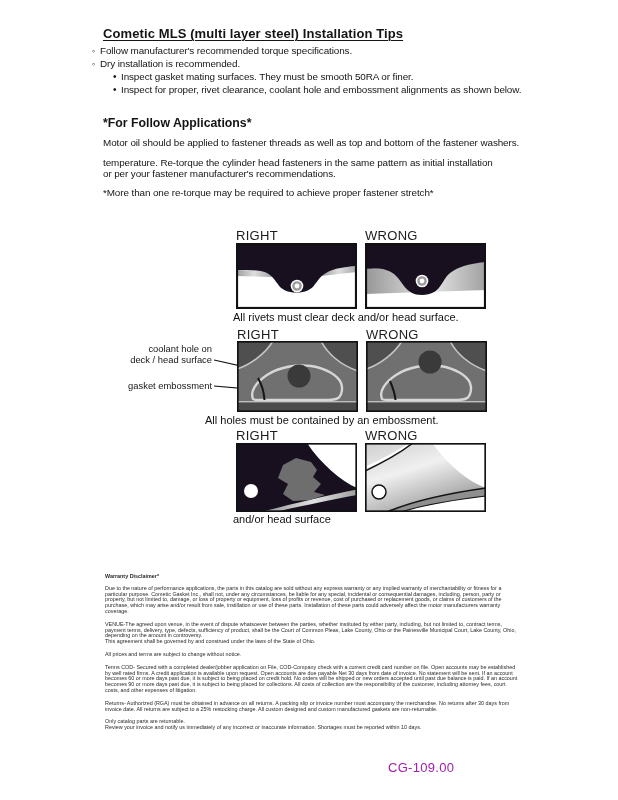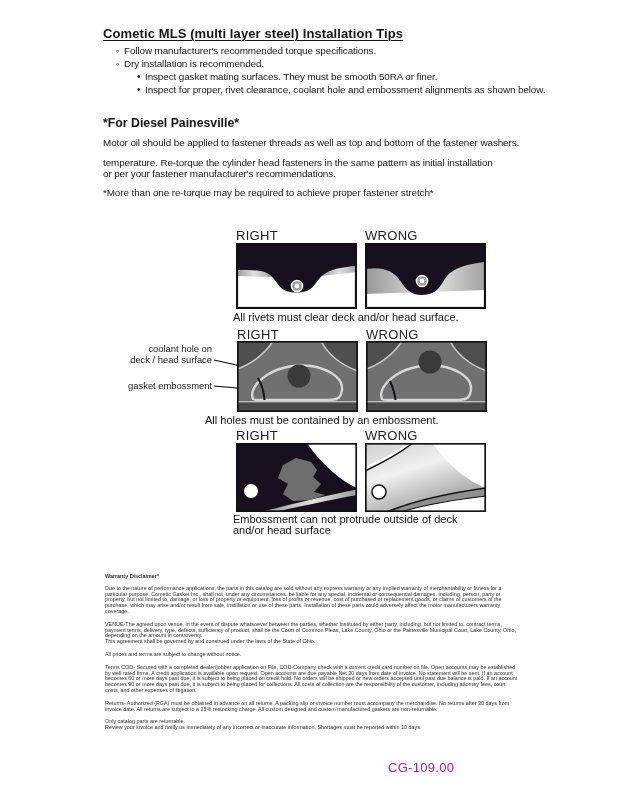--- a/index.html
+++ b/index.html
@@ -9,21 +9,21 @@
     overflow:hidden;
   }
   .abs{position:absolute;}
   
   #title{
     left:103px;top:26px;font-size:13px;font-weight:bold;
     text-decoration:underline;text-underline-offset:2px;text-decoration-thickness:1.4px;
     letter-spacing:0.1px;white-space:nowrap;
   }
   
-  #tips{left:92px;top:44px;font-size:9.9px;letter-spacing:-0.1px;margin-left:24px;}
+  #tips{left:92px;top:44px;font-size:9.9px;letter-spacing:-0.1px;}
   .tip-line{white-space:nowrap;height:13px;line-height:13px;}
   .tip-line .marker{display:inline-block;width:8px;font-size:9px;}
   .sub{padding-left:21px;}
   .sub .marker{width:8px;font-size:10px;}
   
   #diesel{left:103px;top:116px;width:440px;}
   #diesel h2{margin:0 0 8px 0;font-size:12.3px;font-weight:bold;}
   .para{margin:0 0 9px 0;}
   .pline{white-space:nowrap;font-size:9.9px;line-height:10.8px;letter-spacing:-0.1px;}
   #diesel-note{margin-top:7px;}
@@ -46,21 +46,21 @@
 <div class="abs" id="title">Cometic MLS (multi layer steel) Installation Tips</div>
 
 <div class="abs" id="tips">
   <div class="tip-line"><span class="marker">◦</span><span>Follow manufacturer's recommended torque specifications.</span></div>
   <div class="tip-line"><span class="marker">◦</span><span>Dry installation is recommended.</span></div>
   <div class="tip-line sub"><span class="marker">•</span><span>Inspect gasket mating surfaces.  They must be smooth 50RA or finer.</span></div>
   <div class="tip-line sub"><span class="marker">•</span><span>Inspect for proper, rivet clearance, coolant hole and embossment alignments as shown below.</span></div>
 </div>
 
 <div class="abs" id="diesel">
-  <h2>*For Diesel Painesville*</h2>
+  <h2>*For Follow Applications*</h2>
   <div class="para">
     <div class="pline">Motor oil should be applied to fastener threads as well as top and bottom of the fastener washers.</div>
   </div>
   <div class="para">
     <div class="pline">temperature. Re-torque the cylinder head fasteners in the same pattern as initial installation</div>
     <div class="pline">or per your fastener manufacturer's recommendations.</div>
   </div>
   <div class="pline" id="diesel-note">*More than one re-torque may be required to achieve proper fastener stretch*</div>
 </div>
 
@@ -180,21 +180,20 @@
   <path d="M0,25 C16,18 33,9 46,0" stroke="#ffffff" stroke-width="2.4" fill="none"></path>
   <path d="M0,28 C17,20 35,10 48,0" stroke="#141414" stroke-width="1.5" fill="none"></path>
   <path d="M22,69 C48,58 85,50 121,45 L121,53 C88,57 55,63 36,69 Z" fill="#8f8f8f"></path>
   <path d="M22,69 C48,58 85,50 121,45" stroke="#141414" stroke-width="1.6" fill="none"></path>
   <path d="M36,69 C55,63 88,57 121,53" stroke="#141414" stroke-width="1.1" fill="none"></path>
   <circle cx="14" cy="49" r="7" fill="#ffffff" stroke="#141414" stroke-width="1.5"></circle>
   <rect x="0.8" y="0.8" width="119.4" height="67.4" fill="none" stroke="#111111" stroke-width="1.7"></rect>
 </svg>
 
 <div class="abs fig-caption" style="left:233px;top:514px;">
-  <div>Embossment can not protrude outside of deck</div>
   <div>and/or head surface</div>
 </div>
 
 <div class="abs" id="legal">
   <div class="lh">Warranty Disclaimer*</div>
   <div class="lp gap">Due to the nature of performance applications, the parts in this catalog are sold without any express warranty or any implied warranty of merchantability or fitness for a particular purpose.  Cometic Gasket Inc., shall not, under any circumstances, be liable for any special, incidental or consequential damages, including, person, party or property, but not limited to, damage, or loss of property or equipment, loss of profits or revenue, cost of purchased or replacement goods, or claims of customers of the purchase, which may arise and/or result from sale, instillation or use of these parts.  Installation of these parts could adversely affect the motor manufacturers warranty coverage.</div>
   <div class="lp" style="margin-bottom:0;">VENUE-The agreed upon venue, in the event of dispute whatsoever between the parties, whether instituted by either party, including, but not limited to, contract terms, payment terms, delivery, type, defects, sufficiency of product, shall be the Court of Common Pleas, Lake County, Ohio or the Painesville Municipal Court, Lake County, Ohio, depending on the amount in controversy.</div>
   <div class="lp gap">This agreement shall be governed by and construed under the laws of the State of Ohio.</div>
   <div class="lp gap">All prices and terms are subject to change without notice.</div>
   <div class="lp gap">Terms COD- Secured with a completed dealer/jobber application on File, COD-Company check with a current credit card number on file.  Open accounts may be established by well rated firms.  A credit application is available upon request.  Open accounts are due payable Net 30 days from date of invoice.  No statement will be sent.  If an account becomes 60 or more days past due, it is subject to being placed on credit hold.  No orders will be shipped or new orders accepted until past due balance is paid.  If an account becomes 90 or more days past due, it is subject to being placed for collections.  All costs of collection are the responsibility of the customer, including attorney fees, court costs, and other expenses of litigation.</div>

